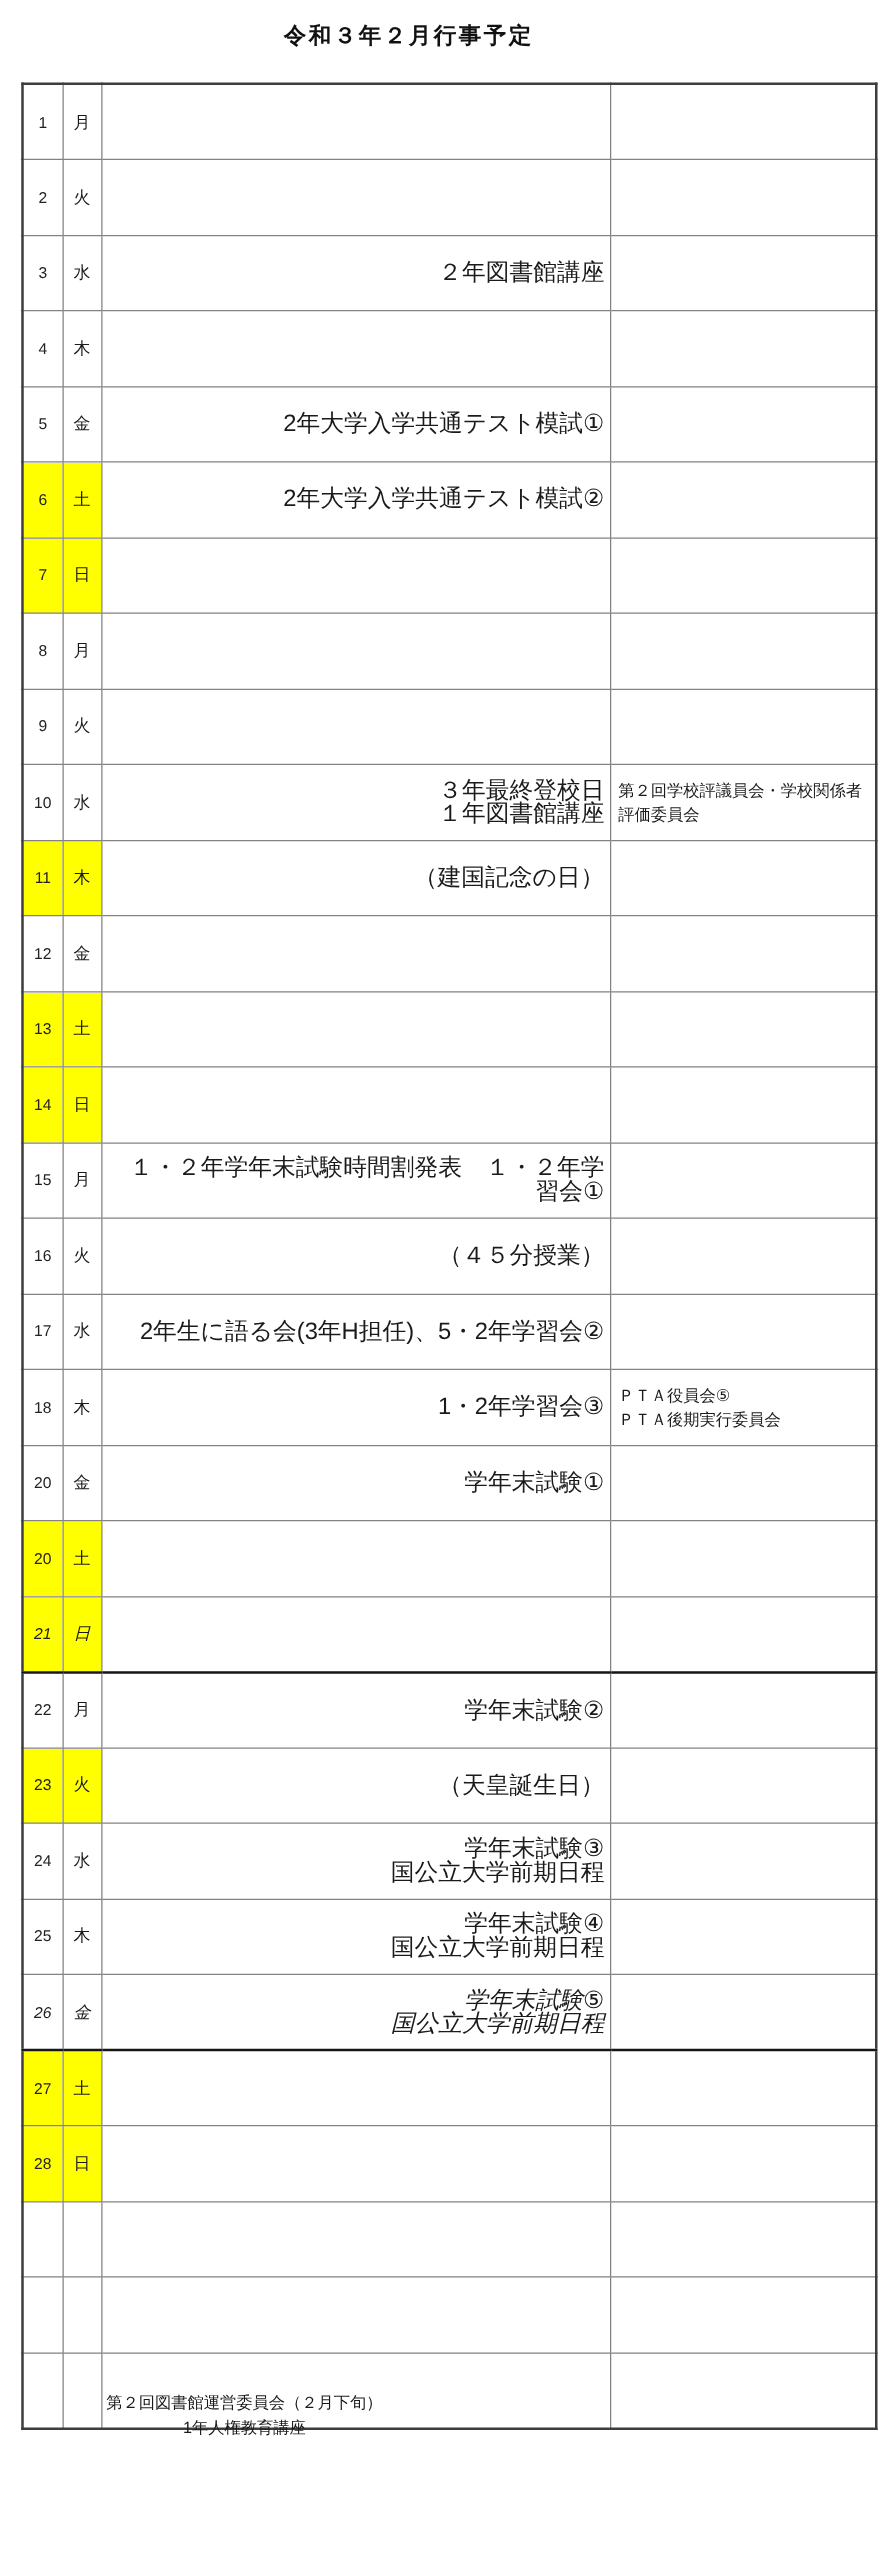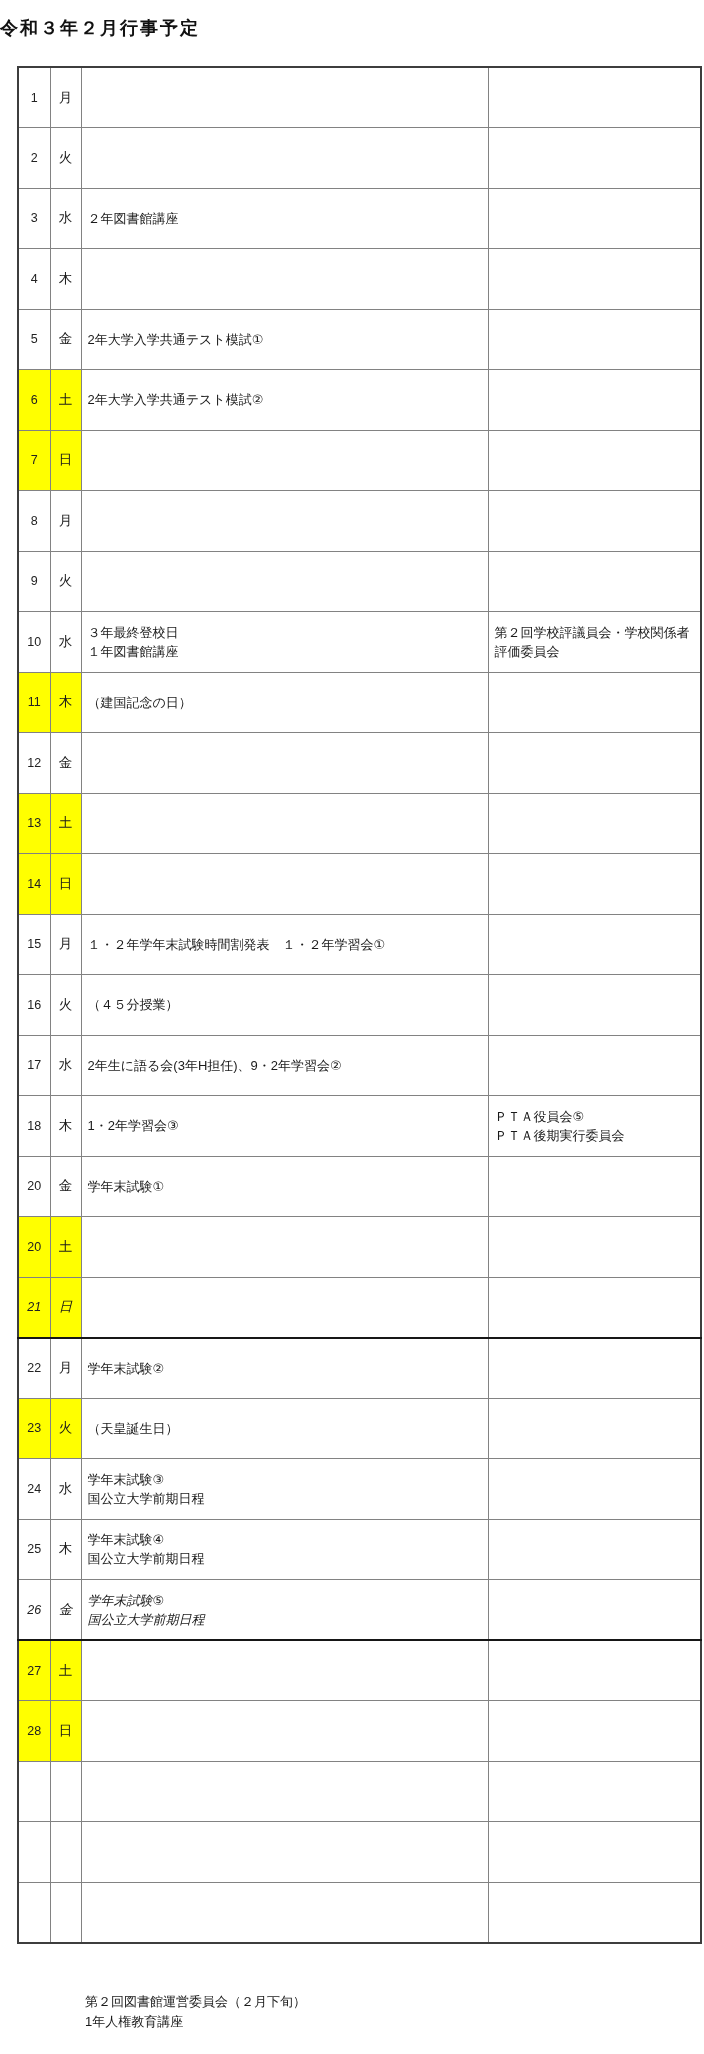--- a/index.html
+++ b/index.html
@@ -9,42 +9,42 @@
     --ink:#1a1a1a;
   }
   *{box-sizing:border-box;}
   html,body{margin:0;padding:0;}
   body{
     width:704px;height:2054px;position:relative;background:#ffffff;
     font-family:"Liberation Sans","DejaVu Sans",sans-serif;color:var(--ink);
   }
   .title{
     position:absolute;top:16px;left:0;width:654px;margin:0;
-    text-align:left;font-size:18px;font-weight:600;letter-spacing:2px;color:#111;
+    text-align:center;font-size:18px;font-weight:600;letter-spacing:2px;color:#111;
   }
   table.calendar{
     position:absolute;left:17px;top:66px;width:683px;
     border-collapse:collapse;table-layout:fixed;
     border:2px solid var(--outer);
   }
   col.c1{width:32px;} col.c2{width:31px;} col.c3{width:407px;} col.c4{width:213px;}
   tr.cal-row{height:60.5px;}
   td{
     border:1px solid var(--grid);
     vertical-align:middle;overflow:hidden;
   }
   td.c-day{text-align:center;font-size:12.5px;color:#222;}
   td.c-wd{text-align:center;font-size:13.5px;}
-  td.c-ev{font-size:13px;line-height:19px;padding:2px 4px 2px 6px;white-space:pre-line;}
+  td.c-ev{font-size:19px;line-height:19px;padding:2px 4px 2px 6px;white-space:pre-line;text-align:right;}
   td.c-side{font-size:13px;line-height:19px;padding:2px 4px 2px 6px;white-space:pre-line;}
   tr.highlight td.c-day, tr.highlight td.c-wd{background:var(--highlight);}
   tr.divider td{border-bottom:2px solid #161616;font-style:italic;}
   .footer{
-    position:absolute;left:85px;top:1992px;
-    font-size:13px;line-height:20px;
+    position:absolute;left:85px;top:1912px;
+    font-size:13px;line-height:20px;text-align:center;
   }
 </style>
 </head>
 <body>
 
 <div class="page">
   <h1 class="title">令和３年２月行事予定</h1>
 
   <table class="calendar">
     <colgroup>
@@ -147,21 +147,21 @@
   </tr>
         <tr class="cal-row">
     <td class="c-day">16</td>
     <td class="c-wd">火</td>
     <td class="c-ev">（４５分授業）</td>
     <td class="c-side"></td>
   </tr>
         <tr class="cal-row">
     <td class="c-day">17</td>
     <td class="c-wd">水</td>
-    <td class="c-ev">2年生に語る会(3年H担任)、9・2年学習会②</td>
+    <td class="c-ev">2年生に語る会(3年H担任)、5・2年学習会②</td>
     <td class="c-side"></td>
   </tr>
         <tr class="cal-row">
     <td class="c-day">18</td>
     <td class="c-wd">木</td>
     <td class="c-ev">1・2年学習会③</td>
     <td class="c-side">ＰＴＡ役員会⑤
 ＰＴＡ後期実行委員会</td>
   </tr>
         <tr class="cal-row">

